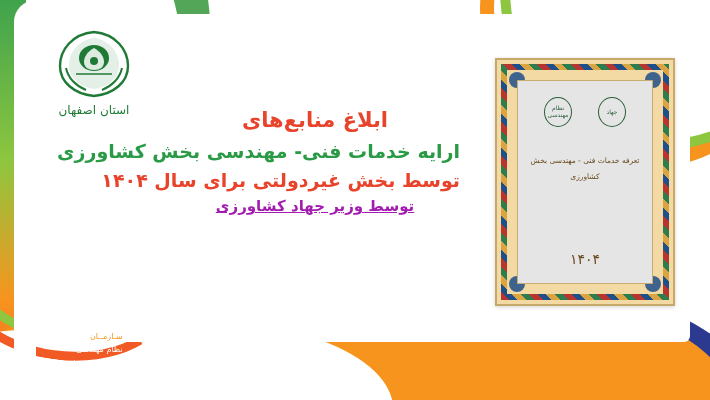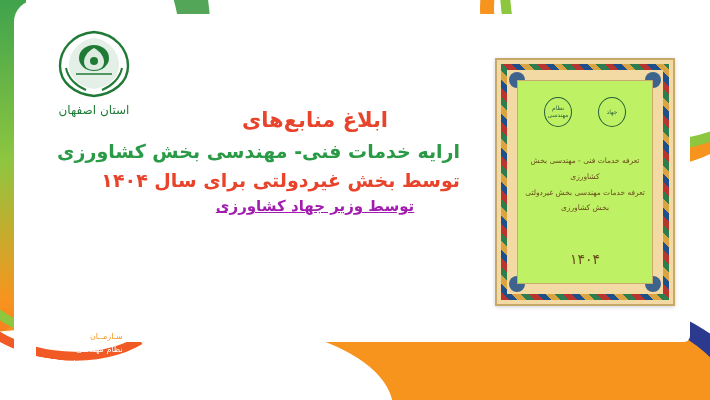--- a/index.html
+++ b/index.html
@@ -211,21 +211,21 @@
     border: 6px solid #b8342e;
     border-image: repeating-linear-gradient(45deg, #b8342e 0 6px, #1d4f8b 6px 12px, #d9a441 12px 18px, #2e7d4f 18px 24px) 6;
     box-sizing: border-box;
   }
   .book-inner {
     position: absolute;
     left: 20px;
     right: 20px;
     top: 20px;
     bottom: 20px;
-    background: #bef264;
+    background: #e5e5e5;
     border: 1px solid #c9ab6e;
     box-sizing: border-box;
     display: flex;
     flex-direction: column;
     align-items: center;
     padding-top: 16px;
   }
   .book-logos {
     display: flex;
     gap: 26px;
@@ -378,21 +378,20 @@
     <div class="book-corner bc-tl"></div>
     <div class="book-corner bc-tr"></div>
     <div class="book-corner bc-bl"></div>
     <div class="book-corner bc-br"></div>
     <div class="book-inner">
       <div class="book-logos">
         <div class="book-logo">جهاد</div>
         <div class="book-logo">نظام مهندسی</div>
       </div>
       <div class="book-title">تعرفه خدمات فنی - مهندسی بخش کشاورزی</div>
-      <div class="book-title">تعرفه خدمات مهندسی بخش غیردولتی بخش کشاورزی</div>
       <div class="book-year">۱۴۰۴</div>
     </div>
   </div>
 
   <div class="brand">
     <div class="brand-left">
       <div class="brand-latin">SANAM (Esfahan)</div>
     </div>
     <div class="brand-text">
       <div>سـازمــان</div>

